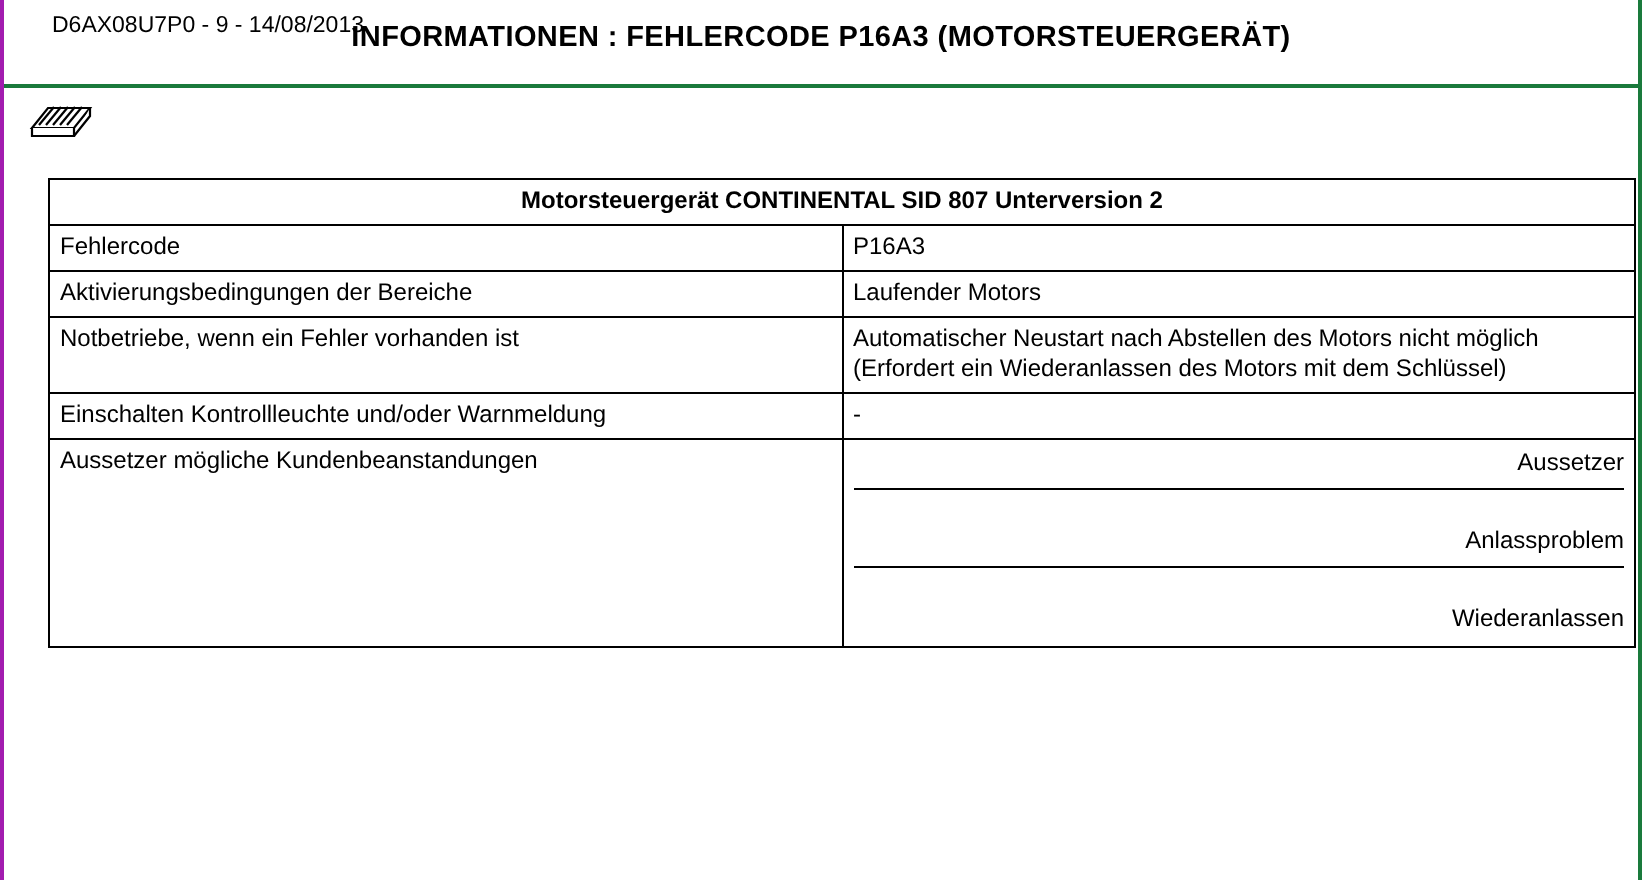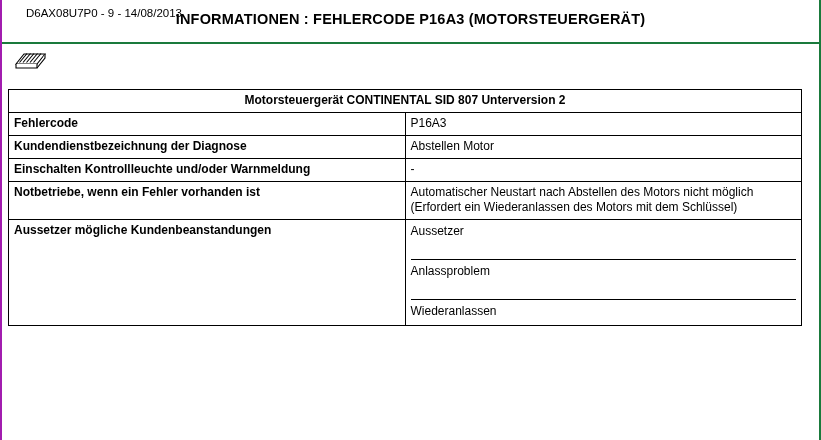--- a/index.html
+++ b/index.html
@@ -58,21 +58,21 @@
   .book-icon {
     position: absolute;
     left: 12px;
     top: 6px;
     width: 34px;
     height: 22px;
   }
   
   .table-wrap {
     position: absolute;
-    left: 6px;
+    left: 22px;
     top: 89px;
     width: 794px;
   }
   table.info {
     width: 100%;
     border-collapse: collapse;
     table-layout: fixed;
   }
   table.info td {
     border: 1px solid #000000;
@@ -82,36 +82,37 @@
     line-height: 15px;
   }
   td.title-cell {
     text-align: center;
     font-weight: bold;
     font-size: 12.5px;
     padding: 4px 5px 5px 5px;
   }
   td.label {
     width: 262px;
-    font-weight: bold;
+    font-weight: normal;
   }
   td.value {
     font-weight: normal;
   }
   td.value.bold {
     font-weight: normal;
   }
   .stack-line {
     display: block;
     padding: 1px 0 2px 0;
+    text-align: right;
   }
   .stack-line + .stack-line {
     border-top: 1px solid #000000;
-    margin-top: 18px;
-    padding-top: 4px;
+    margin-top: 3px;
+    padding-top: 18px;
   }
 </style>
 </head>
 <body>
 
 <div class="page">
 
   <div class="header">
     <div class="header-ref">D6AX08U7P0 - 9 - 14/08/2013</div>
     <div class="header-title">INFORMATIONEN : FEHLERCODE P16A3 (MOTORSTEUERGERÄT)</div>
@@ -142,33 +143,33 @@
         </tr>
 
         <tr>
           <td class="label">Fehlercode</td>
           <td class="value bold">P16A3</td>
         </tr>
 
 
 
         <tr>
-          <td class="label">Kundendienstbezeichnung der Diagnose</td>
-          <td class="value">Abstellen Motor</td>
+          <td class="label">Aktivierungsbedingungen der Bereiche</td>
+          <td class="value">Laufender Motors</td>
         </tr>
 
 
         <tr>
-          <td class="label">Einschalten Kontrollleuchte und/oder Warnmeldung</td>
-          <td class="value">-</td>
+          <td class="label">Notbetriebe, wenn ein Fehler vorhanden ist</td>
+          <td class="value">Automatischer Neustart nach Abstellen des Motors nicht möglich (Erfordert ein Wiederanlassen des Motors mit dem Schlüssel)</td>
         </tr>
 
         <tr>
-          <td class="label">Notbetriebe, wenn ein Fehler vorhanden ist</td>
-          <td class="value">Automatischer Neustart nach Abstellen des Motors nicht möglich (Erfordert ein Wiederanlassen des Motors mit dem Schlüssel)</td>
+          <td class="label">Einschalten Kontrollleuchte und/oder Warnmeldung</td>
+          <td class="value">-</td>
         </tr>
 
         <tr>
           <td class="label">Aussetzer mögliche Kundenbeanstandungen</td>
           <td class="value">
             <span class="stack-line">Aussetzer</span>
             <span class="stack-line">Anlassproblem</span>
             <span class="stack-line">Wiederanlassen</span>
           </td>
         </tr>

